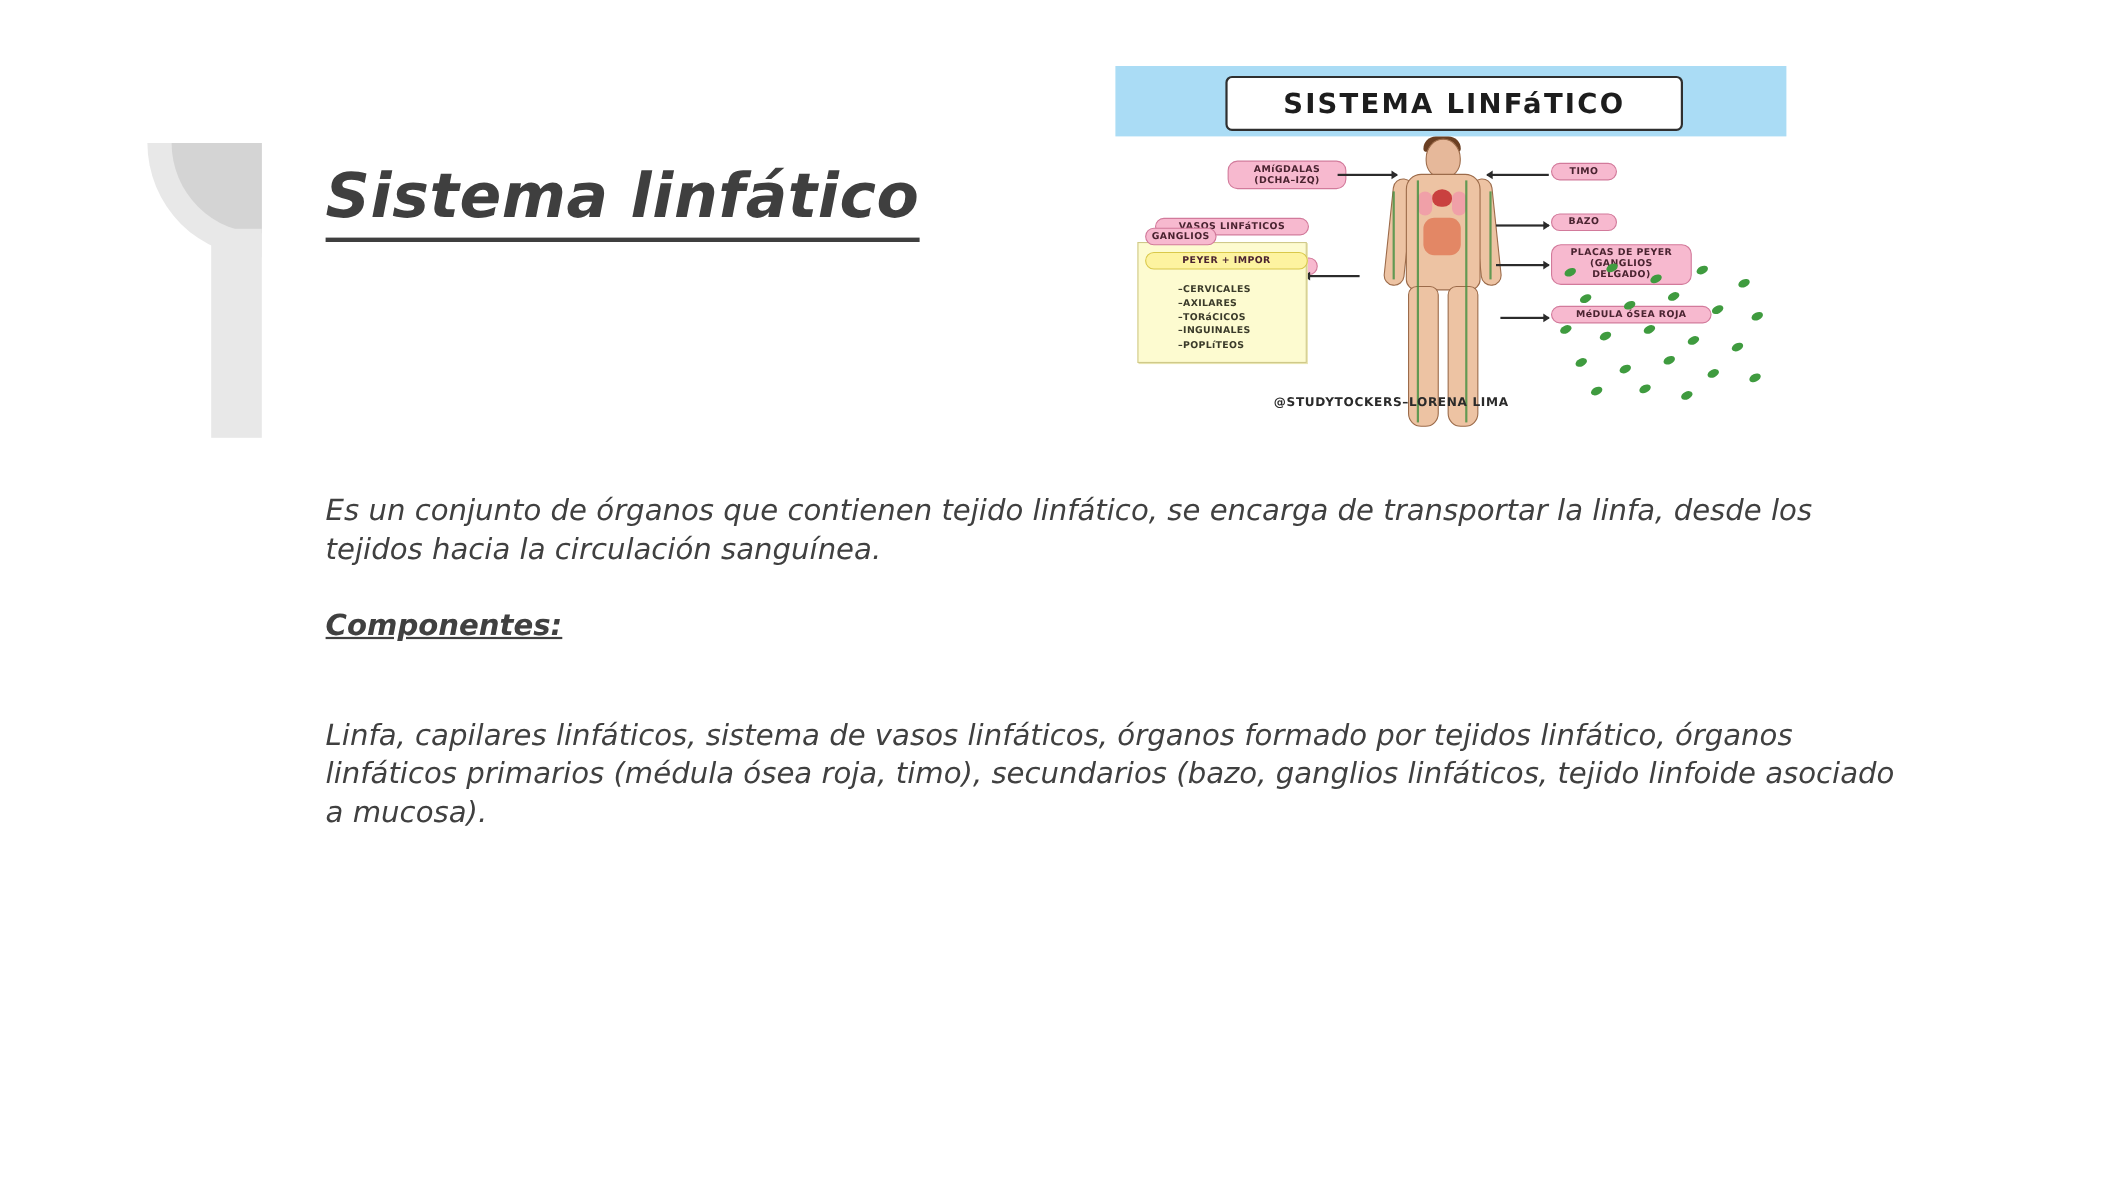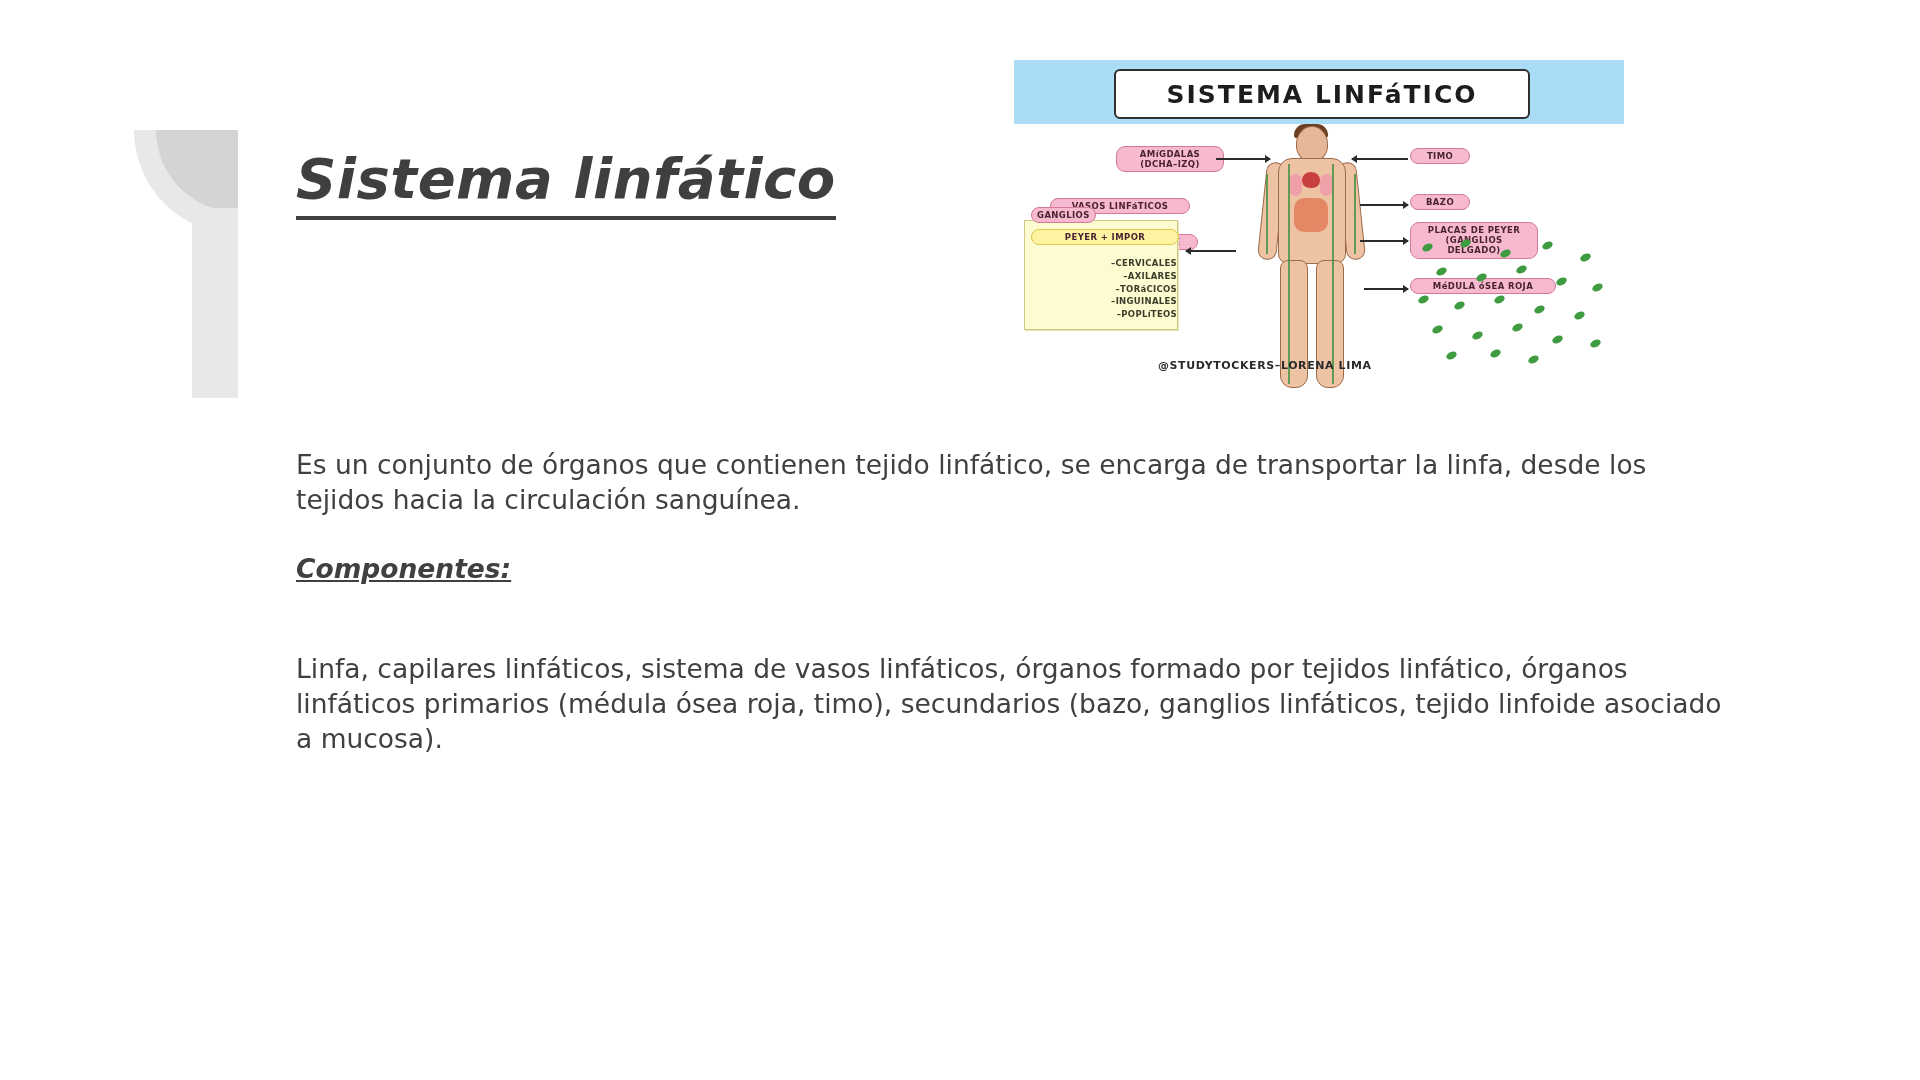--- a/index.html
+++ b/index.html
@@ -227,38 +227,37 @@
     white-space: pre-line;
     text-align: center;
   }
   .chip.yellow {
     background: #fdf3a0;
     border-color: #d9c84a;
   }
 
   .note {
     position: absolute;
-    left: 16px;
+    left: 26px;
     top: 166px;
     width: 152px;
     height: 108px;
     background: #fdfbd0;
     border: 1px solid #cfc98a;
     box-shadow: 1px 1px 0 #e8e4b0;
   }
   .note ul {
     margin: 36px 0 0 0;
     padding-left: 36px;
     list-style: none;
     font-size: 8.5px;
     font-weight: bold;
     line-height: 1.5;
     color: #3b3b2a;
     letter-spacing: .3px;
-    text-align: right;
   }
   .note .chip-ganglios {
     position: absolute;
     left: 6px;
     top: -14px;
   }
   .note .chip-grupos {
     position: absolute;
     left: 6px;
     top: 8px;
@@ -315,20 +314,21 @@
   
   .copy {
     position: absolute;
     left: 296px;
     top: 448px;
     width: 1440px;
   }
   .copy p {
     margin: 0 0 34px 0;
     font-family: "DejaVu Sans", sans-serif;
+    font-style: italic;
     font-size: 26.5px;
     line-height: 1.32;
     color: #404040;
   }
   .copy p.last { margin-bottom: 0; margin-top: 31px; }
   .copy p.heading {
     font-style: italic;
     font-weight: bold;
     text-decoration: underline;
     display: inline-block;

